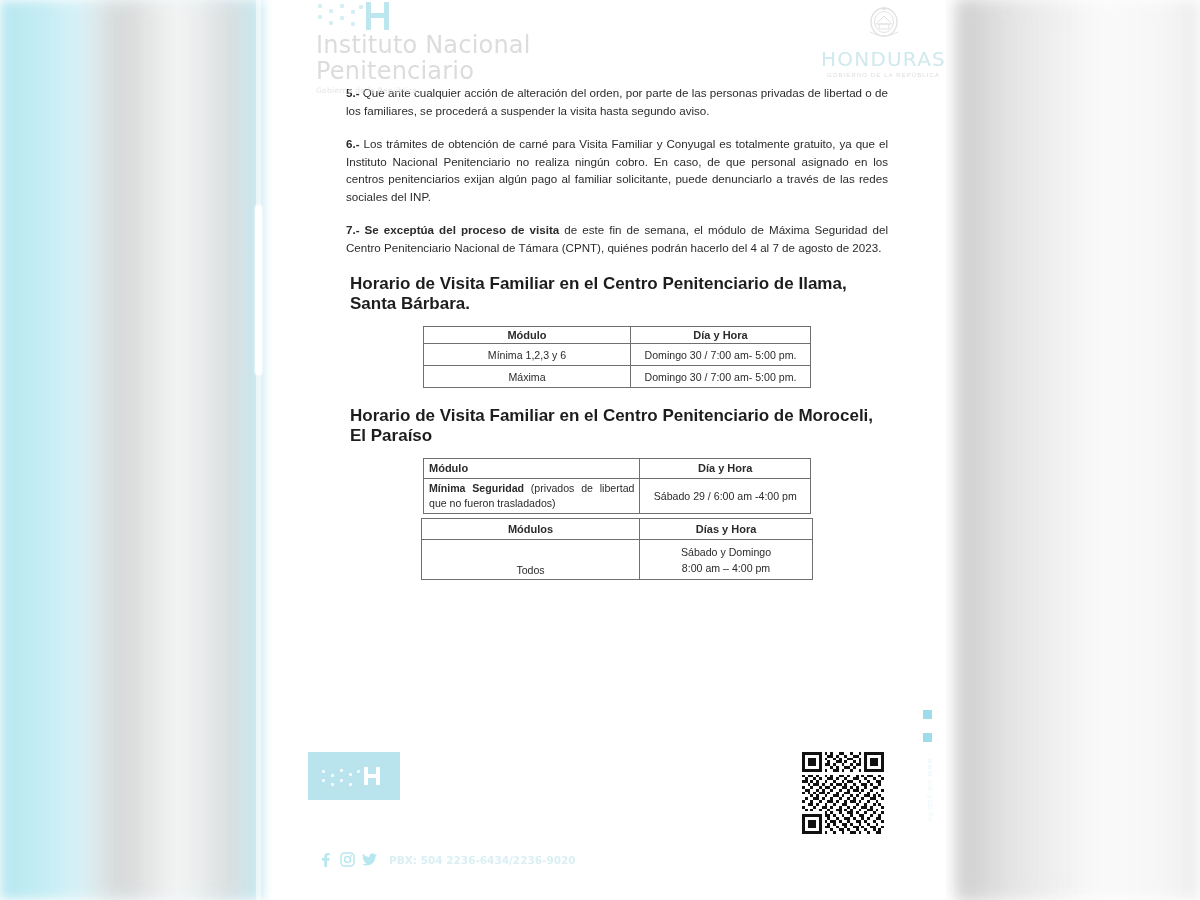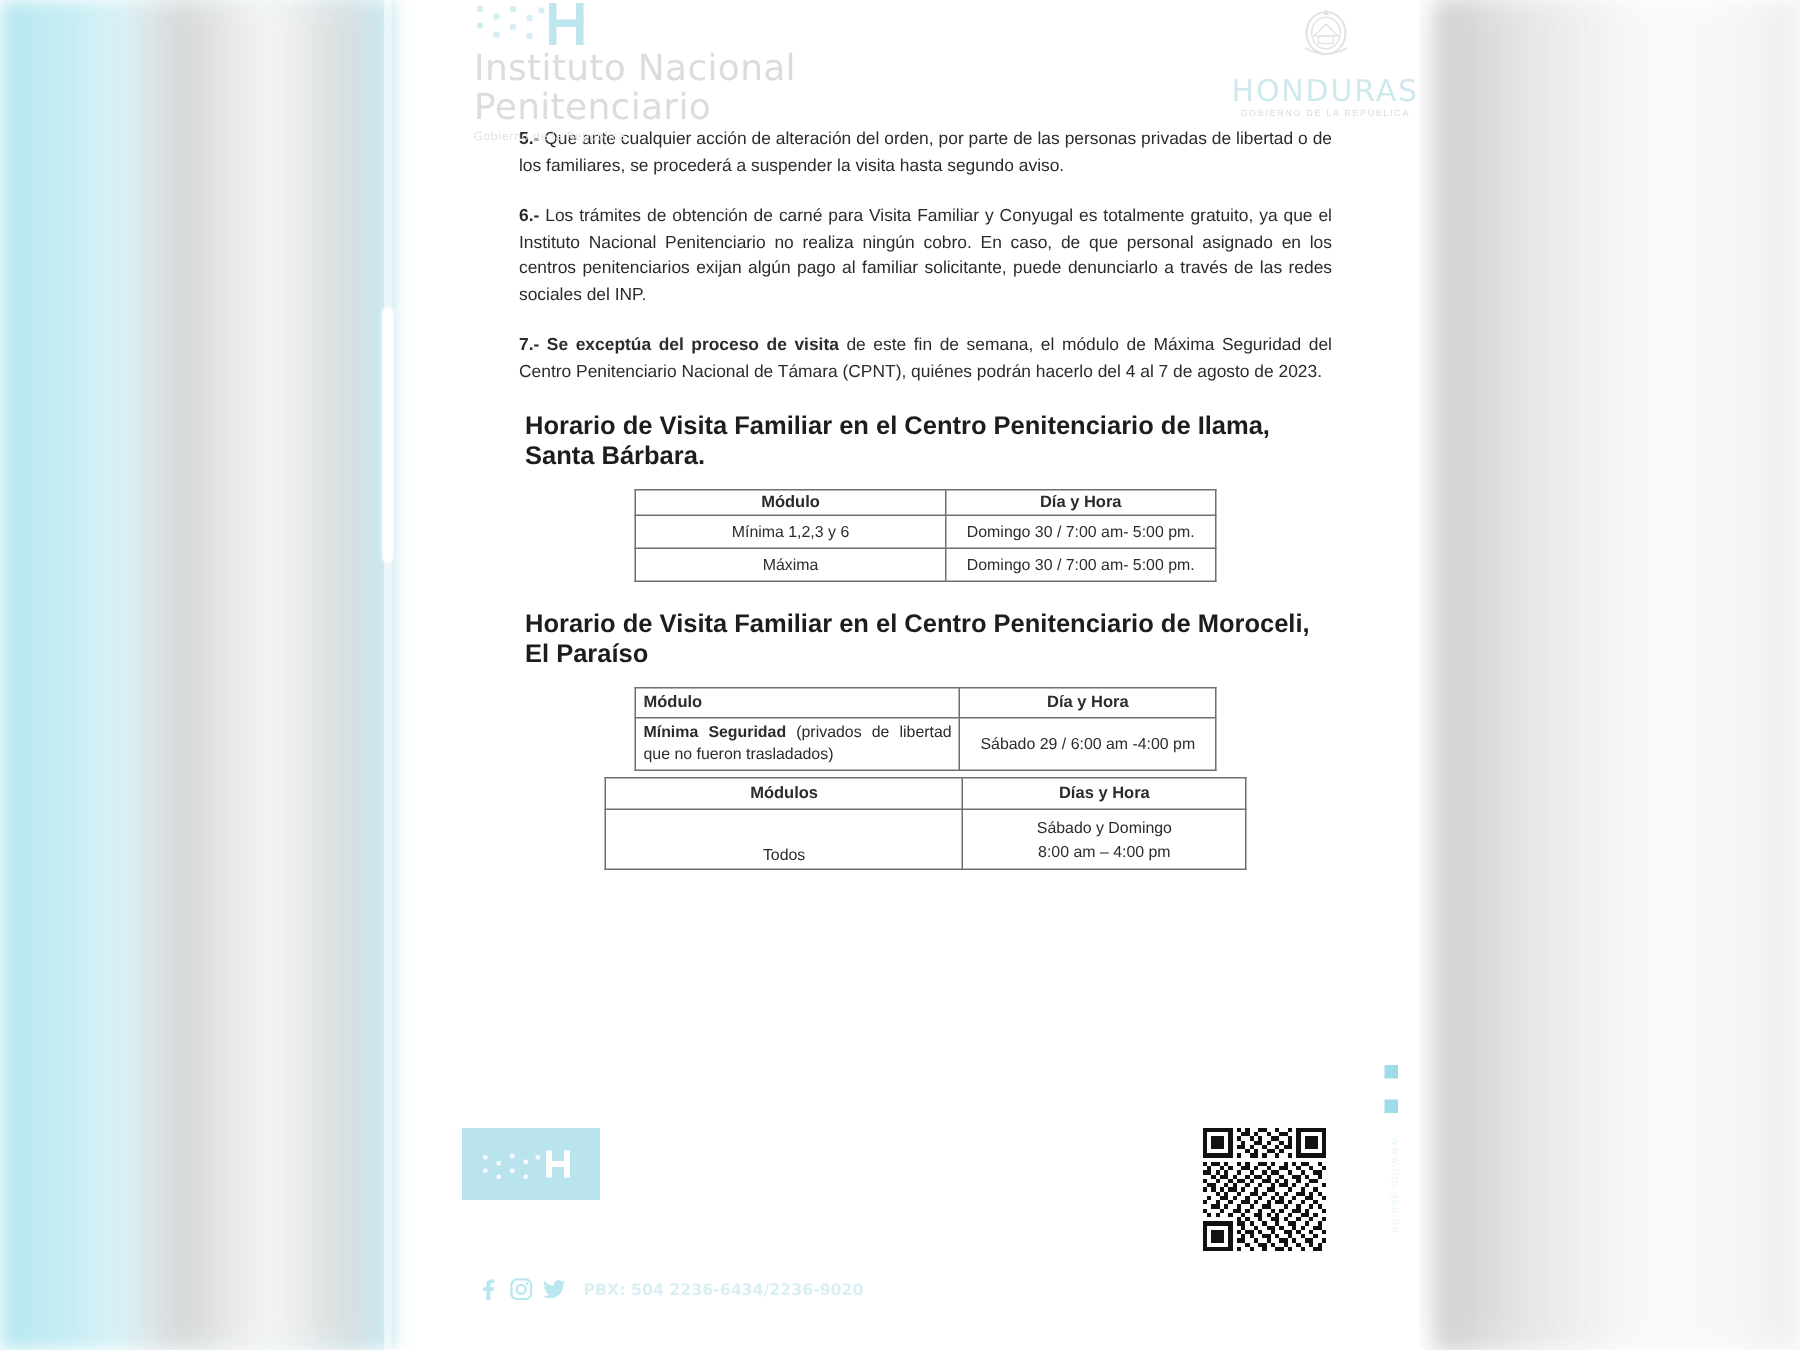--- a/index.html
+++ b/index.html
@@ -96,21 +96,21 @@
     padding:2px 5px;vertical-align:middle;
   }
   table.sched th{font-weight:bold;text-align:center;font-size:11px;}
   table.t1{width:388px;}
   table.t1 td{text-align:center;height:17px;}
   table.t1 .c1{width:196px;}
   table.t2{width:388px;}
   table.t2 .c1{width:218px;text-align:justify;line-height:15px;}
   table.t2 .c2{width:170px;text-align:center;line-height:15px;}
   table.t2 .c1 b{font-weight:bold;}
-  table.t3{width:428px;}
+  table.t3{width:392px;}
   table.t3 .c1{width:218px;text-align:center;}
   table.t3 .c2{width:170px;text-align:center;line-height:16px;}
   
   .doc-footer{position:absolute;left:0;bottom:0;width:638px;height:160px;}
   .foot-block{
     position:absolute;left:0px;top:12px;width:92px;height:48px;
     background:#b9e4ee;
   }
   .foot-block .fb-inner{position:relative;width:100%;height:100%;}
   .foot-block .fh{position:absolute;background:#ffffff;}

